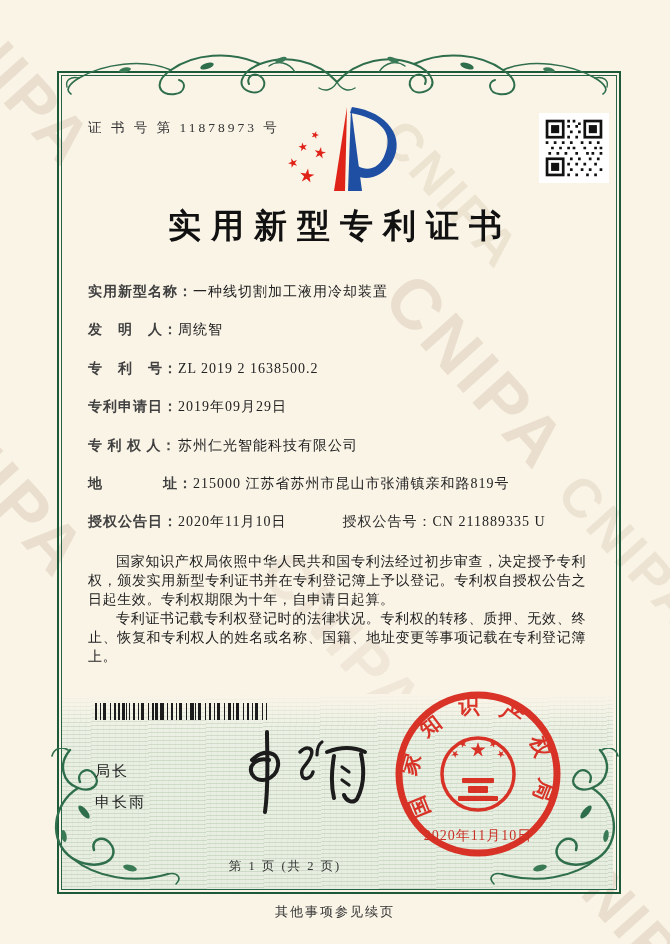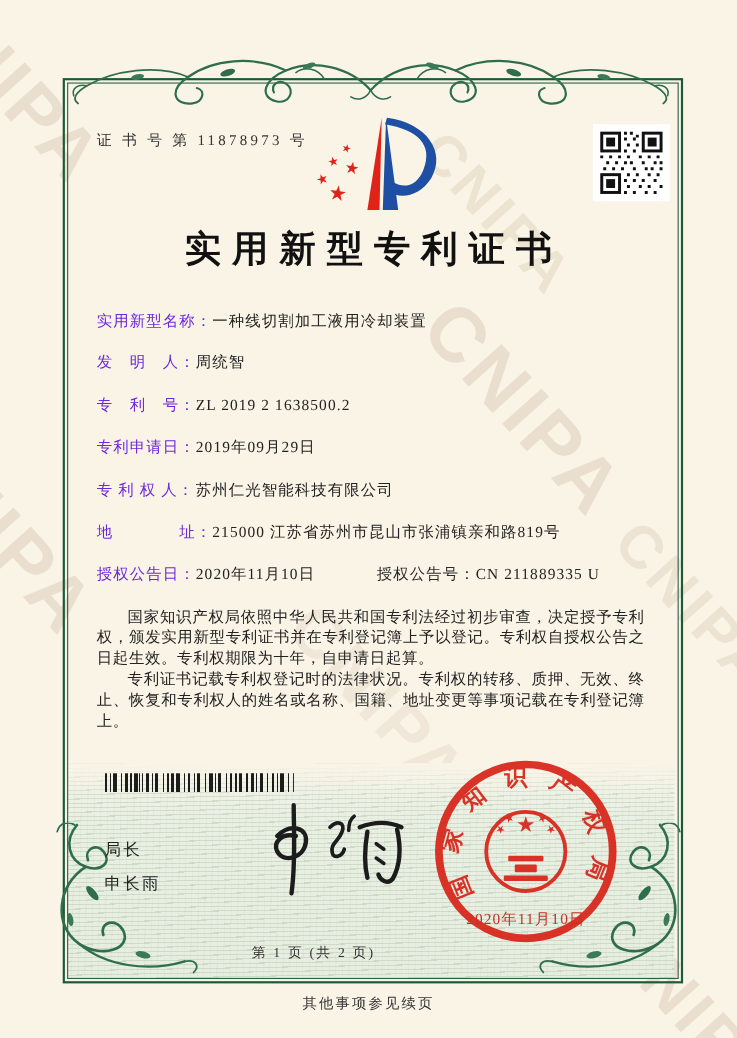--- a/index.html
+++ b/index.html
@@ -57,37 +57,37 @@
     position:absolute; left:539px; top:113px; width:70px; height:70px;
     background:#fff; z-index:3; display:flex; align-items:center; justify-content:center;
   }
   .title{
     position:absolute; left:0; top:204px; width:670px; z-index:3;
     text-align:center; font-size:33px; font-weight:700;
     letter-spacing:10px; text-indent:10px; color:#111;
   }
   .fields{position:absolute; left:88px; top:283px; width:500px; z-index:3; font-size:14px;}
   .f-row{height:38.4px; white-space:nowrap;}
-  .f-label{display:inline-block; min-width:90px; letter-spacing:1px; color:#6d28d9;}
+  .f-label{display:inline-block; min-width:90px; letter-spacing:1px; color:#404040;font-weight:bold;}
   .f-value{letter-spacing:1px; color:#222;}
   .f-label2{margin-left:56px; letter-spacing:1px;}
   .paras{
     position:absolute; left:88px; top:552px; width:498px; z-index:3;
     font-size:14px; line-height:19px; text-align:justify; letter-spacing:0.6px; color:#222;
   }
   .paras p{margin:0; text-indent:2em;}
   .barcode{
     position:absolute; left:95px; top:703px; width:172px; height:17px; z-index:3;
     background-image:
       repeating-linear-gradient(90deg,#1c1c1c 0 2px,transparent 2px 5px,#1c1c1c 5px 6px,transparent 6px 8px,#1c1c1c 8px 11px,transparent 11px 15px,#1c1c1c 15px 16px,transparent 16px 19px),
       repeating-linear-gradient(90deg,transparent 0 23px,#1c1c1c 23px 25px,transparent 25px 31px,#1c1c1c 31px 32px,transparent 32px 37px);
   }
   .signatory{
     position:absolute; left:95px; top:757px; z-index:3;
-    font-family:Liberation Sans, sans-serif;
+    font-family:Liberation Mono, monospace;
     font-size:15px; color:#222; line-height:31px; letter-spacing:2px;
   }
   .signature{position:absolute; left:222px; top:722px; z-index:3;}
   .seal{position:absolute; left:390px; top:686px; z-index:4; opacity:0.93;}
   .page-num{
     position:absolute; left:0; top:858px; width:570px; z-index:3;
     text-align:center; font-size:12.5px; letter-spacing:2px; color:#333;
   }
   .cont-note{
     position:absolute; left:0; top:903px; width:670px; z-index:3;

